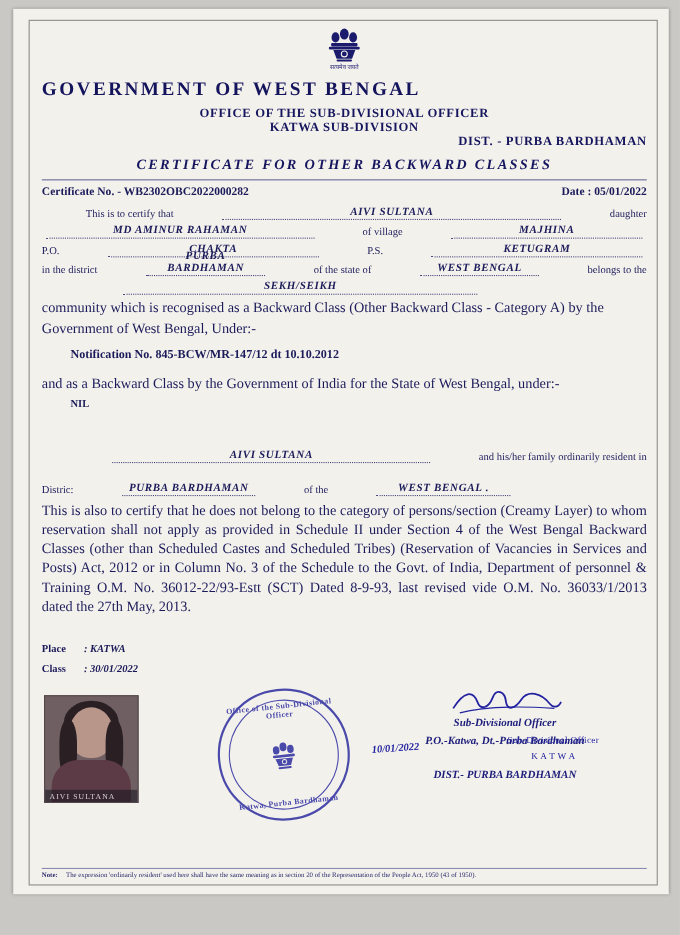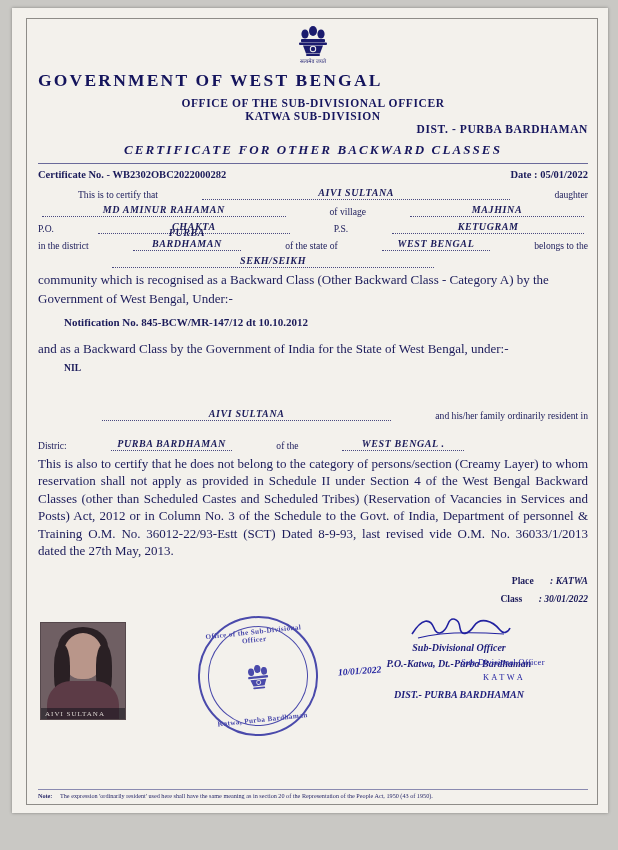--- a/index.html
+++ b/index.html
@@ -132,23 +132,22 @@
     font-size:13px;
     line-height:1.35;
     text-align:justify;
     margin-top:4px;
   }
   .cream .firstline{ text-indent:22px; }
 
   .place-block{
     font-size:9.6px;
     font-weight:bold;
-    margin-top:12px;
+    margin-top:22px;
     line-height:1.9;
-    text-align:right;
   }
   .place-block .val{font-style:italic;}
 
   .bottom{
     position:relative;
     height:120px;
     margin-top:6px;
   }
   .photo{
     position:absolute;

